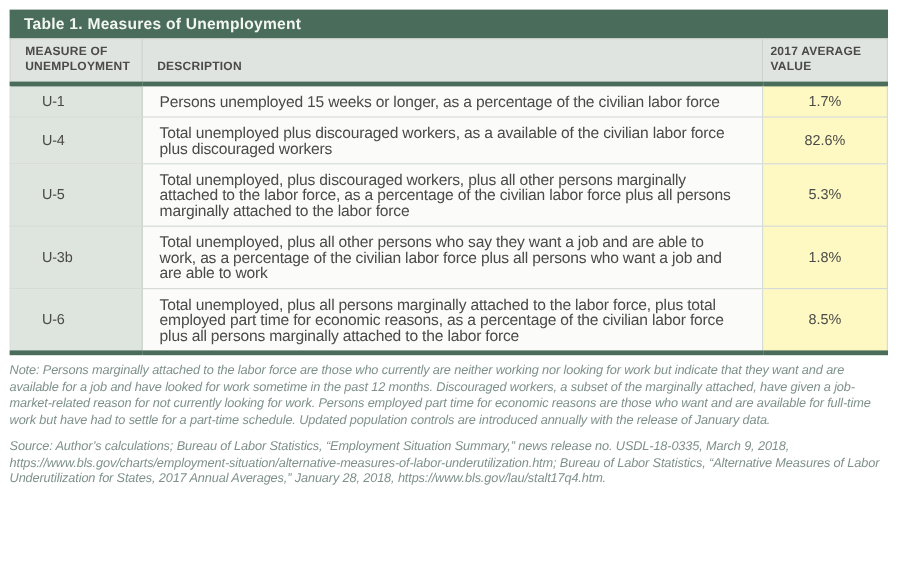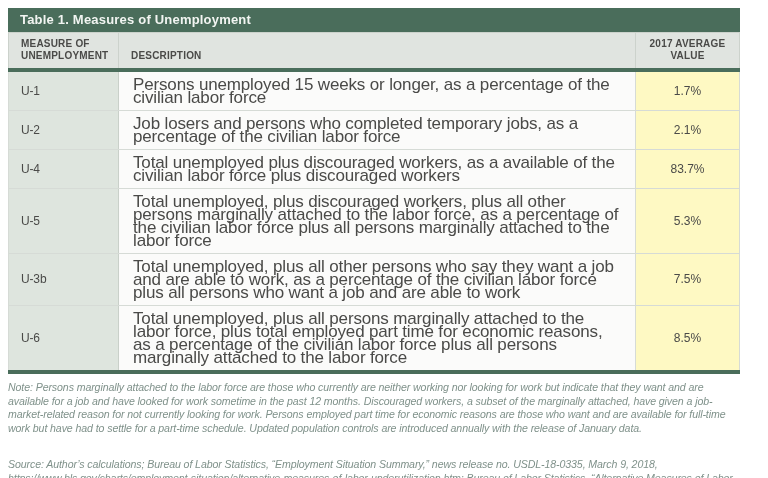--- a/index.html
+++ b/index.html
@@ -40,33 +40,33 @@
     letter-spacing: 0.2px;
     text-align: left;
     padding: 5px 8px 6px 12px;
     border: 1px solid #ccd2cc;
     border-bottom: 4px solid #4a6d5b;
     height: 36px;
     line-height: 12px;
   }
   table.unemp th.h-measure { vertical-align: middle; }
   table.unemp th.h-desc    { vertical-align: bottom; margin-left: 40px; }
-  table.unemp th.h-value   { vertical-align: middle; text-align: center; padding-left: 6px; padding-right: 6px; }
+  table.unemp th.h-value   { vertical-align: middle; padding-left: 6px; padding-right: 6px; }
   table.unemp td {
     border: 1px solid #d6dbd6;
     vertical-align: middle;
-    font-size: 17px;
+    font-size: 13px;
     letter-spacing: -0.15px;
     line-height: 13px;
     color: #4a4a48;
     padding: 6px 10px;
   }
   table.unemp td.measure {
     background: #dee5de;
-    padding-left: 12px;
+    padding-left: 26px;
     border-right: 1px solid #c9d0c9;
     border-top: 1px solid #e9eee9;
     font-size: 12px;
   }
   table.unemp td.desc {
     background: #fbfbfa;
     padding-left: 14px;
     padding-right: 16px;
   }
   table.unemp td.value {
@@ -78,21 +78,21 @@
   table.unemp tbody tr:last-child td { border-bottom: 4px solid #4a6d5b; }
   .note, .source {
     font-style: italic;
     font-size: 10.6px;
     line-height: 13.5px;
     letter-spacing: -0.1px;
     color: #7f918a;
     overflow-wrap: break-word;
   }
   .note   { margin-top: 7px; }
-  .source { margin-top: 23px; }
+  .source { margin-top: 9px; }
 </style>
 </head>
 <body>
 
 <div class="page">
 
   <div class="title-bar">Table 1. Measures of Unemployment</div>
 
   <table class="unemp">
     <colgroup>
@@ -107,38 +107,33 @@
         <th class="h-value">2017 AVERAGE VALUE</th>
       </tr>
     </thead>
     <tbody>
       <tr>
         <td class="measure">U-1</td>
         <td class="desc">Persons unemployed 15 weeks or longer, as a percentage of the civilian labor force</td>
         <td class="value">1.7%</td>
       </tr>
       <tr>
-        <td class="measure">U-2</td>
-        <td class="desc">Job losers and persons who completed temporary jobs, as a percentage of the civilian labor force</td>
-        <td class="value">2.1%</td>
-      </tr>
-      <tr>
         <td class="measure">U-4</td>
         <td class="desc">Total unemployed plus discouraged workers, as a available of the civilian labor force plus discouraged workers</td>
-        <td class="value">83.7%</td>
+        <td class="value">82.6%</td>
       </tr>
       <tr>
         <td class="measure">U-5</td>
         <td class="desc">Total unemployed, plus discouraged workers, plus all other persons marginally attached to the labor force, as a percentage of the civilian labor force plus all persons marginally attached to the labor force</td>
         <td class="value">5.3%</td>
       </tr>
       <tr>
         <td class="measure">U-3b</td>
         <td class="desc">Total unemployed, plus all other persons who say they want a job and are able to work, as a percentage of the civilian labor force plus all persons who want a job and are able to work</td>
-        <td class="value">7.5%</td>
+        <td class="value">1.8%</td>
       </tr>
       <tr>
         <td class="measure">U-6</td>
         <td class="desc">Total unemployed, plus all persons marginally attached to the labor force, plus total employed part time for economic reasons, as a percentage of the civilian labor force plus all persons marginally attached to the labor force</td>
         <td class="value">8.5%</td>
       </tr>
     </tbody>
   </table>
 
   <p class="note">Note: Persons marginally attached to the labor force are those who currently are neither working nor looking for work but indicate that they want and are available for a job and have looked for work sometime in the past 12 months. Discouraged workers, a subset of the marginally attached, have given a job-market-related reason for not currently looking for work. Persons employed part time for economic reasons are those who want and are available for full-time work but have had to settle for a part-time schedule. Updated population controls are introduced annually with the release of January data.</p>

